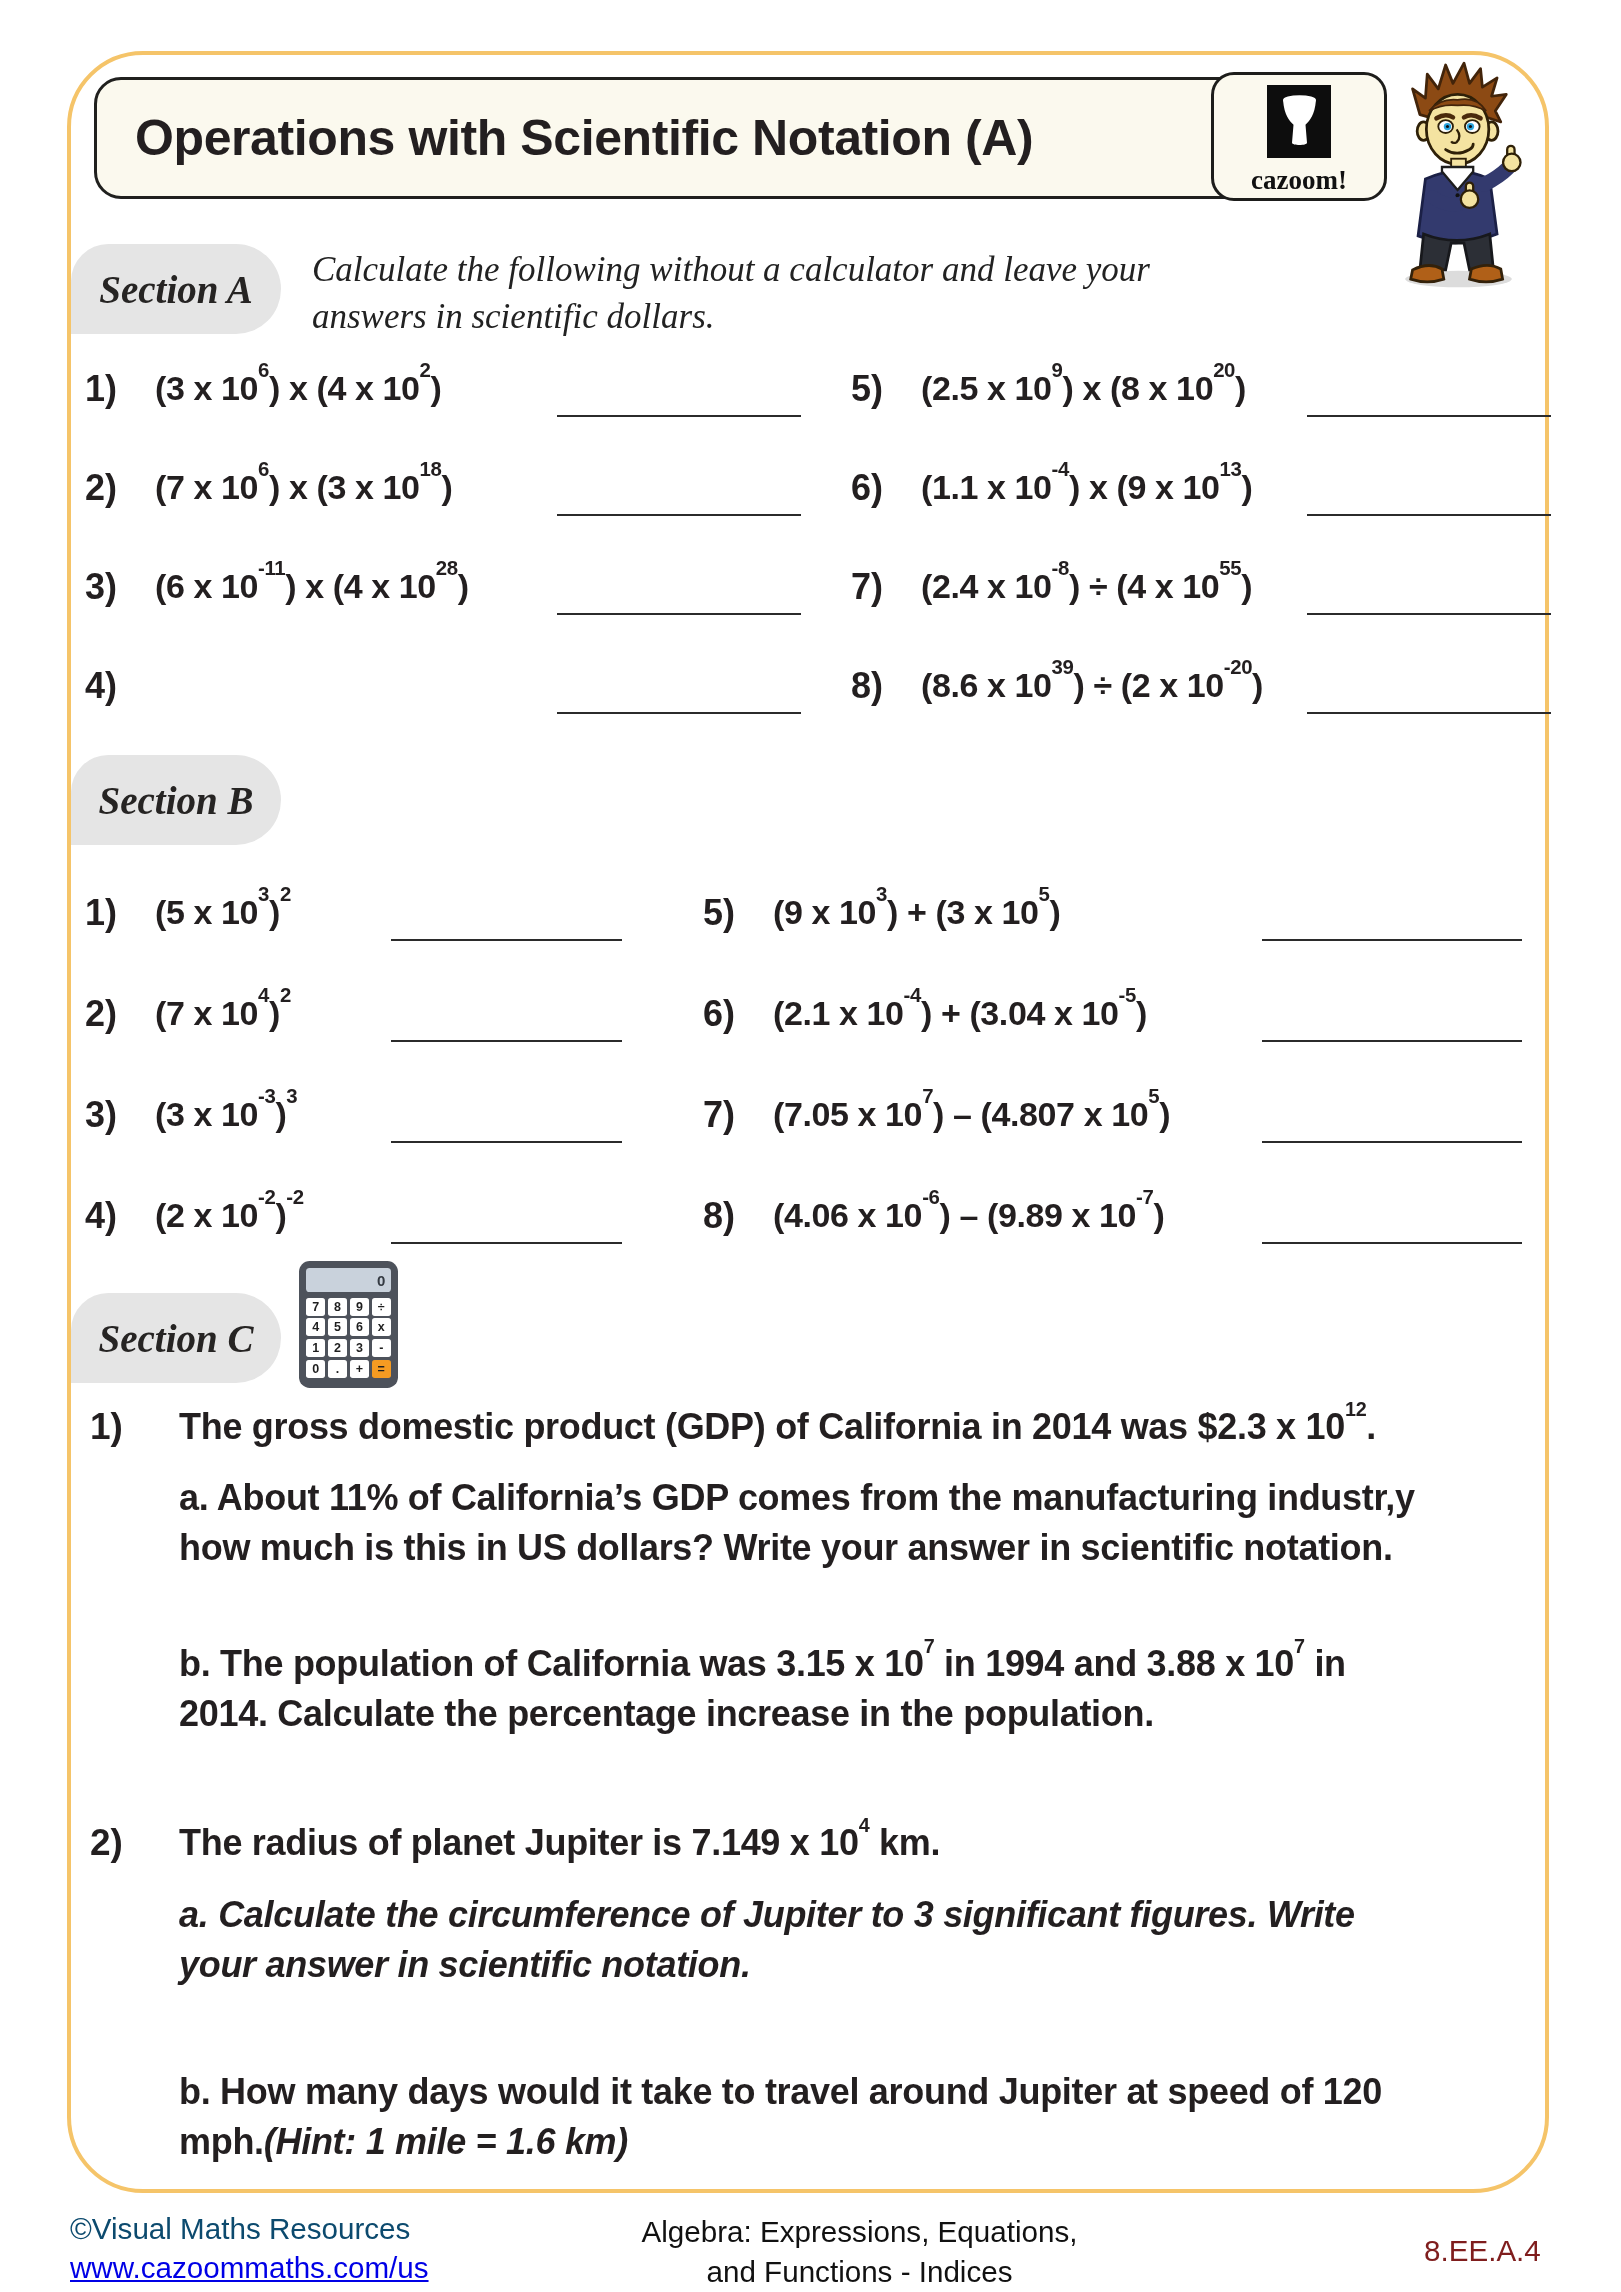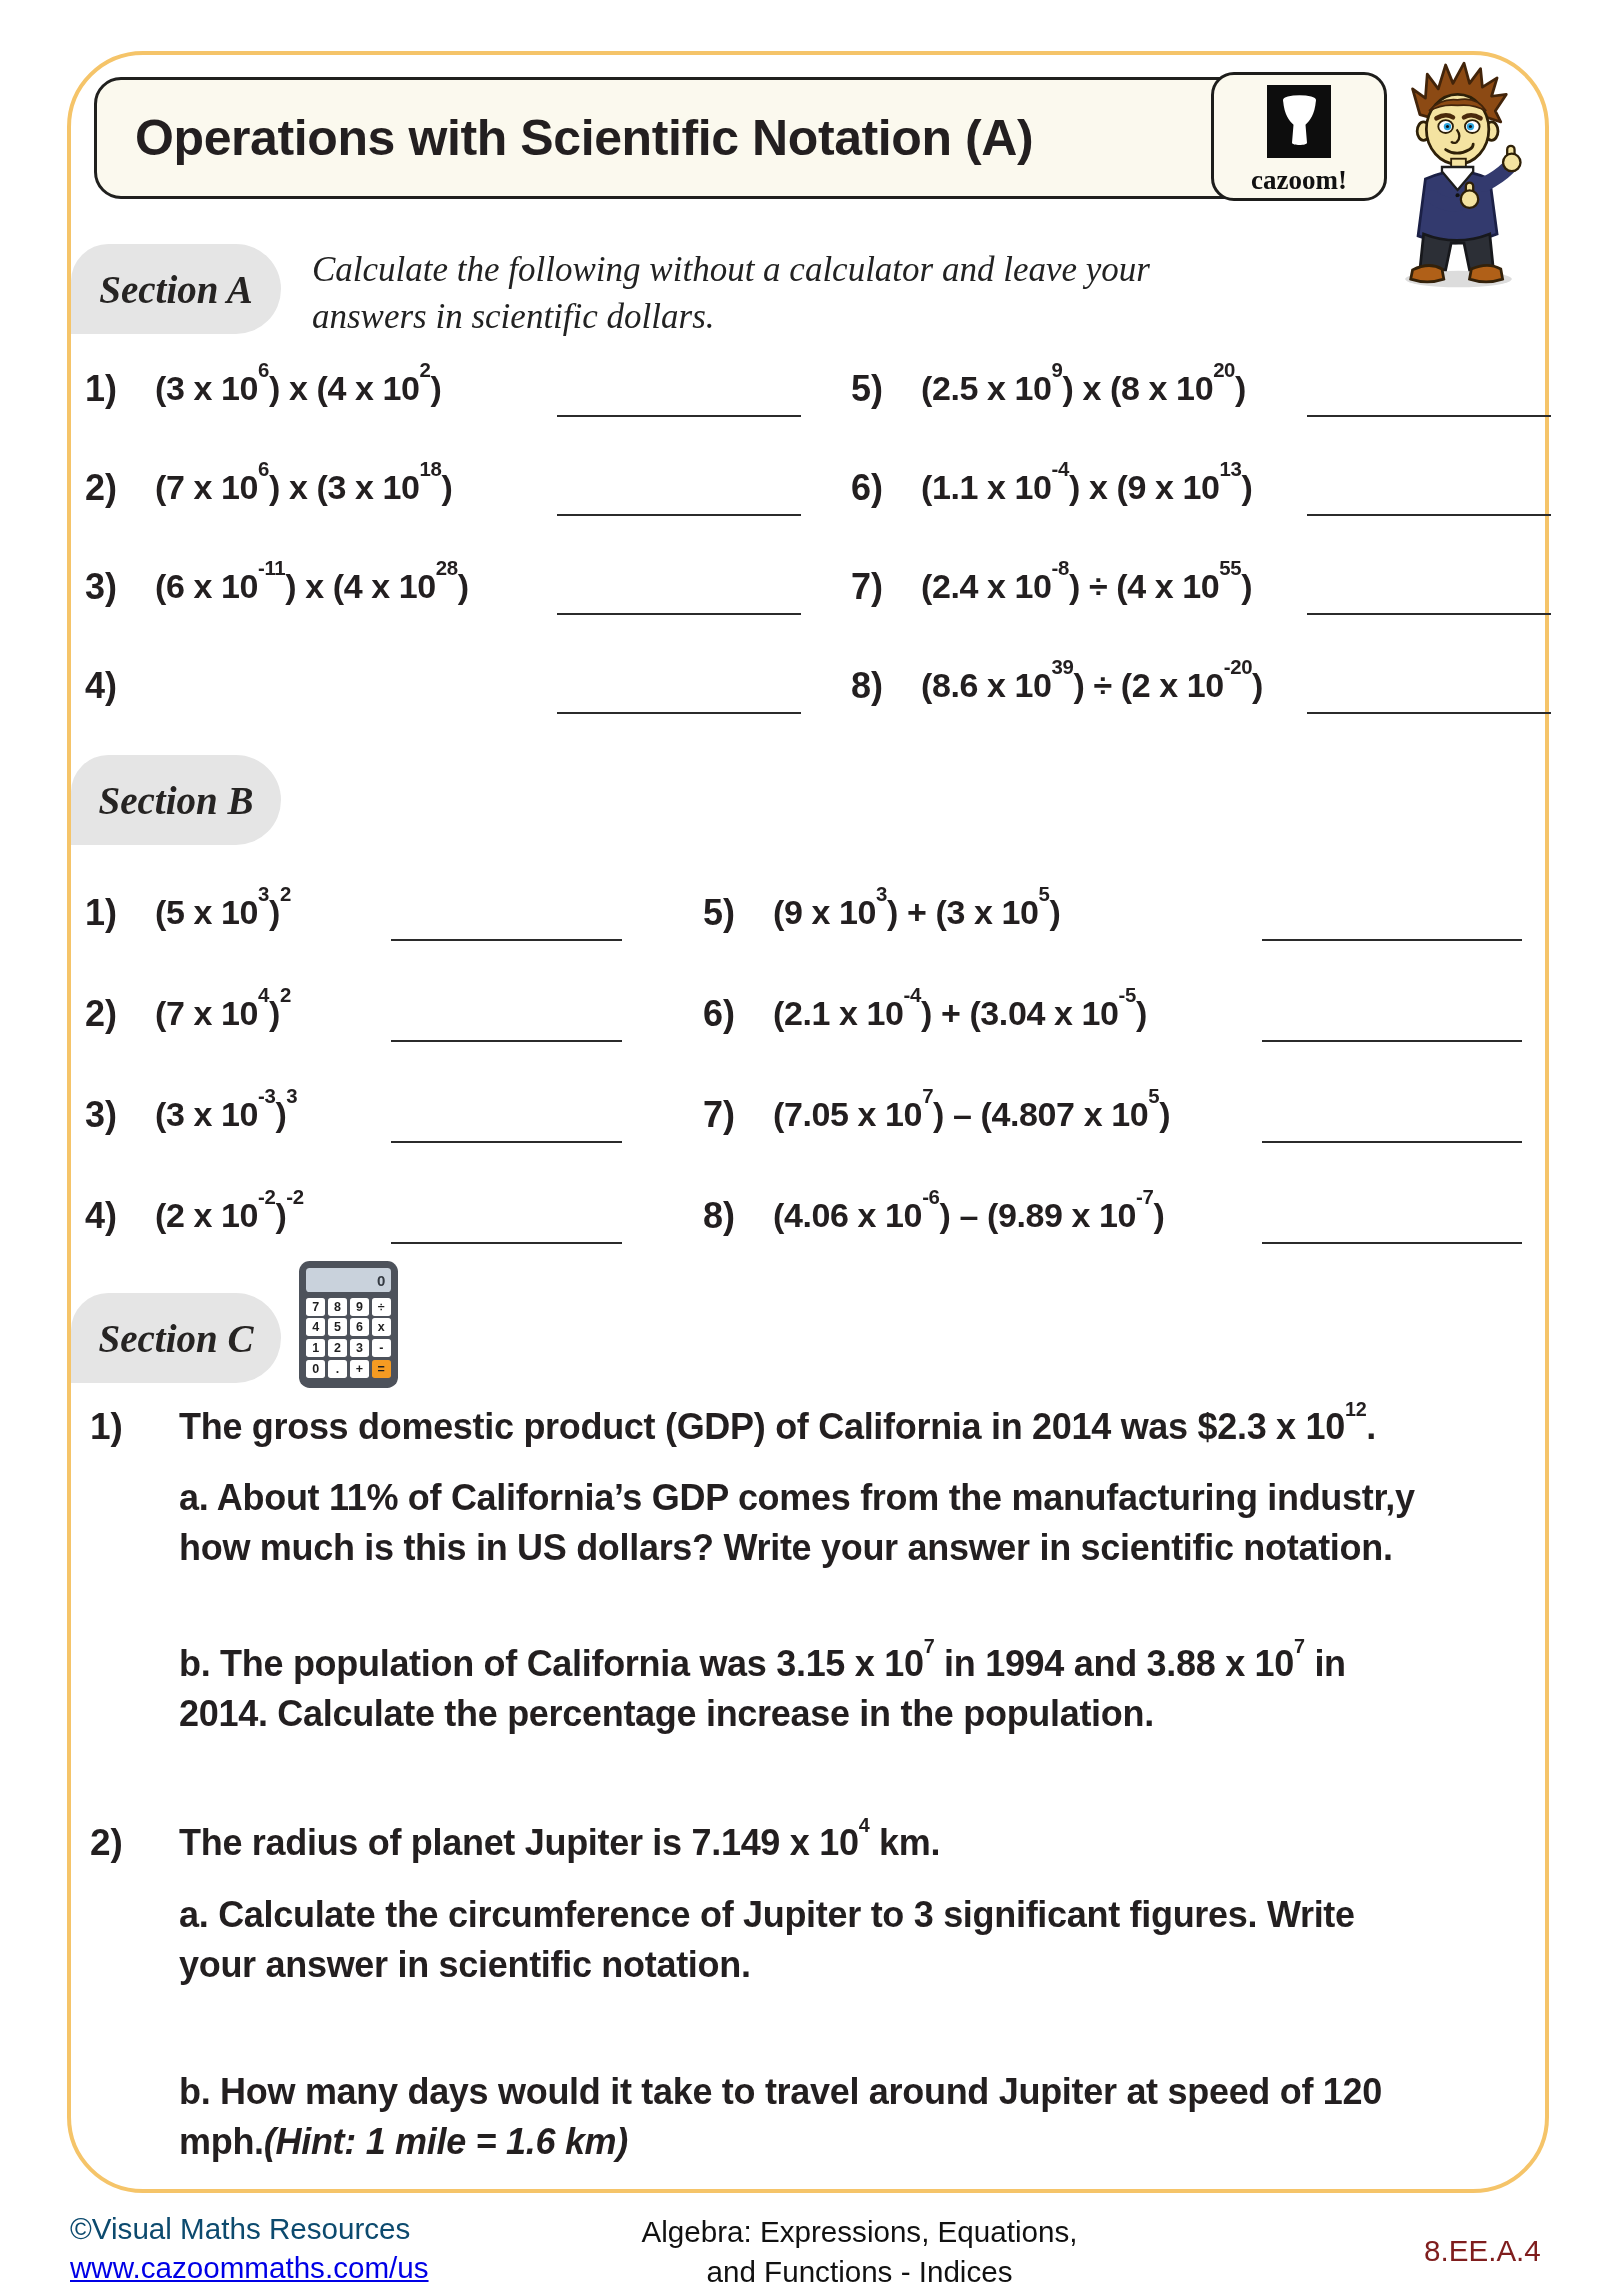--- a/index.html
+++ b/index.html
@@ -243,21 +243,21 @@
     </div>
 </div>
 
 <div class="cnum" style="left:90px;top:1406px;">1)</div>
 <div class="cstem" style="left:179px;top:1406px;"><span>The gross domestic product (GDP) of California in 2014 was $2.3 x 10</span><sup>12</sup><span>.</span></div>
 <div class="cpara" style="left:179px;top:1473px;"><strong>a.</strong><span> About 11% of California’s GDP comes from the manufacturing industr,y how much is this in US dollars? Write your answer in scientific notation.</span></div>
 <div class="cpara" style="left:179px;top:1639px;"><strong>b.</strong><span> The population of California was 3.15 x 10</span><sup>7</sup><span> in 1994 and 3.88 x 10</span><sup>7</sup><span> in 2014. Calculate the percentage increase in the population.</span></div>
 
 <div class="cnum" style="left:90px;top:1822px;">2)</div>
 <div class="cstem" style="left:179px;top:1822px;"><span>The radius of planet Jupiter is 7.149 x 10</span><sup>4</sup><span> km.</span></div>
-<div class="cpara" style="left:179px;top:1890px;"><strong>a.</strong><span> Calculate the circumference of Jupiter to 3 significant figures. Write your answer in scientific notation.</span></div>
+<div class="cpara" style="left:179px;top:1890px;font-style:italic;"><strong>a.</strong><span> Calculate the circumference of Jupiter to 3 significant figures. Write your answer in scientific notation.</span></div>
 <div class="cpara" style="left:179px;top:2067px;"><strong>b.</strong><span> How many days would it take to travel around Jupiter at speed of 120 mph.</span><em>(Hint: 1 mile = 1.6 km)</em></div>
 
 <div class="f-copy">©Visual Maths Resources</div>
 <div class="f-link">www.cazoommaths.com/us</div>
 <div class="f-topic">
   <div>Algebra: Expressions, Equations,</div>
   <div>and Functions - Indices</div>
 </div>
 <div class="f-std">8.EE.A.4</div>
 

